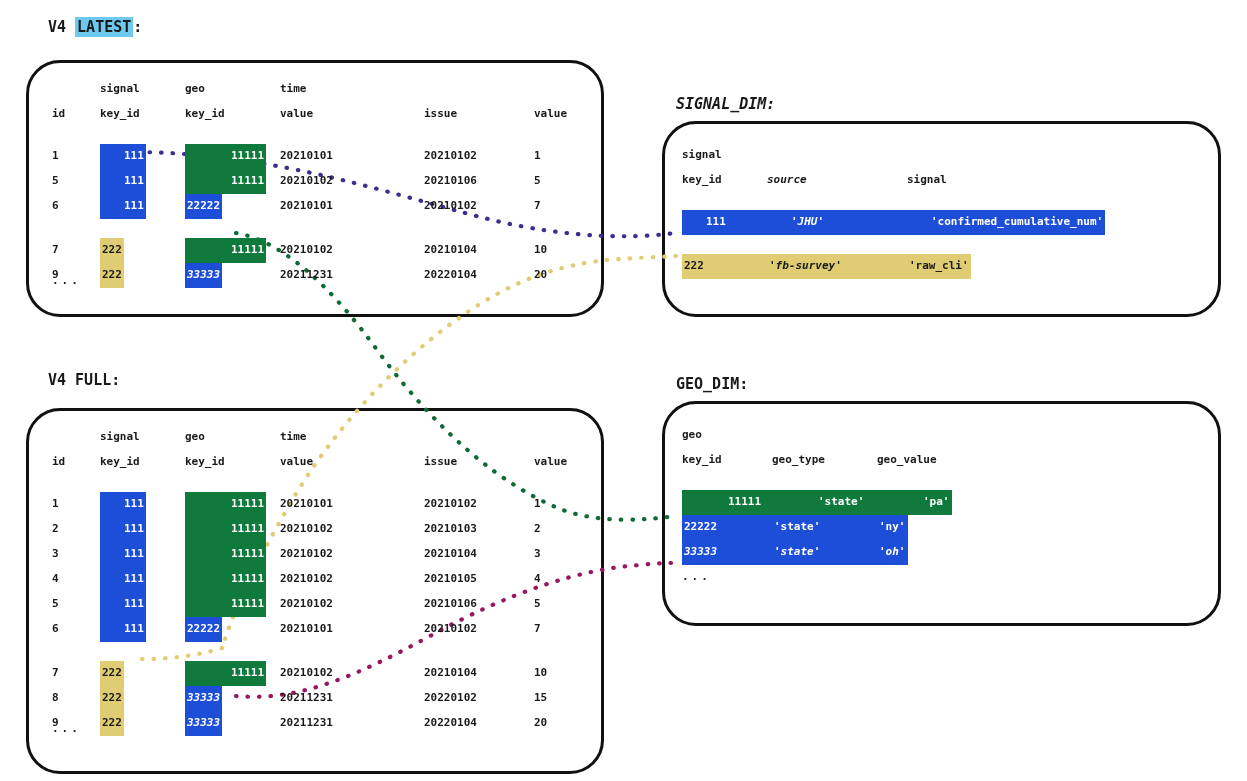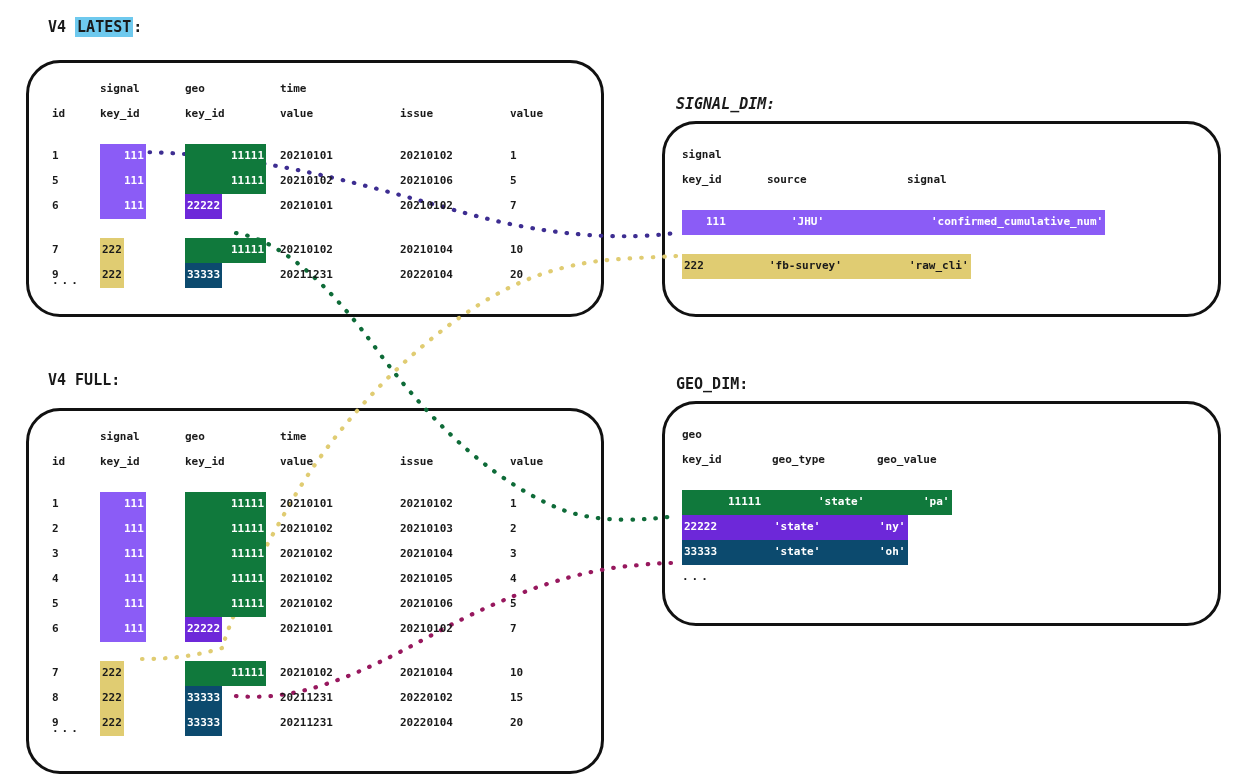--- a/index.html
+++ b/index.html
@@ -50,43 +50,43 @@
   .row{display:block;height:25px;position:relative;}
   .gap{display:block;height:17px;}
 
   .cell{display:inline-block;white-space:pre;}
 
   
   .c-id   {width:48px;}
   .c-sig  {width:85px;}
   .c-geo  {width:95px;}
   .c-time {width:120px;}
-  .c-issue{width:110px;}
+  .c-issue{width:110px;margin-left:24px;}
   .c-val  {width:60px;}
 
   .c-dkey {width:85px;}
-  .c-dsrc {width:140px;}
+  .c-dsrc {width:140px;font-style:italic;}
   .c-dsig {width:auto;}
 
   .c-gkey {width:90px;}
   .c-gtyp {width:105px;}
   .c-gval {width:auto;}
 
   .chip{
     display:inline-block;
     padding:1px 2px 2px 2px;
     margin:0;
     color:#ffffff;
     line-height:22px;
   }
-  .chip.blue  {background:#8b5cf6;color:#ffffff;padding-left:24px;}
+  .chip.blue  {background:#1d4ed8;color:#ffffff;padding-left:24px;}
   .chip.yellow{background:#e0cc72;color:#1a1a1a;margin-top:20px;}
   .chip.green {background:#10793c;color:#ffffff;padding-left:46px;}
-  .chip.orchid{background:#6d28d9;color:#ffffff;}
-  .chip.plum  {background:#0c4a6e;color:#ffffff;}
+  .chip.orchid{background:#1d4ed8;color:#ffffff;}
+  .chip.plum  {background:#1d4ed8;color:#ffffff;font-style:italic;}
 
   .dots{display:block;height:25px;letter-spacing:3px;}
 </style>
 </head>
 <body>
 
 <div class="stage">
 
   <div class="caption" style="left:48px;top:14px;"><span>V4 </span><span class="hl">LATEST</span><span>:</span></div>
 

